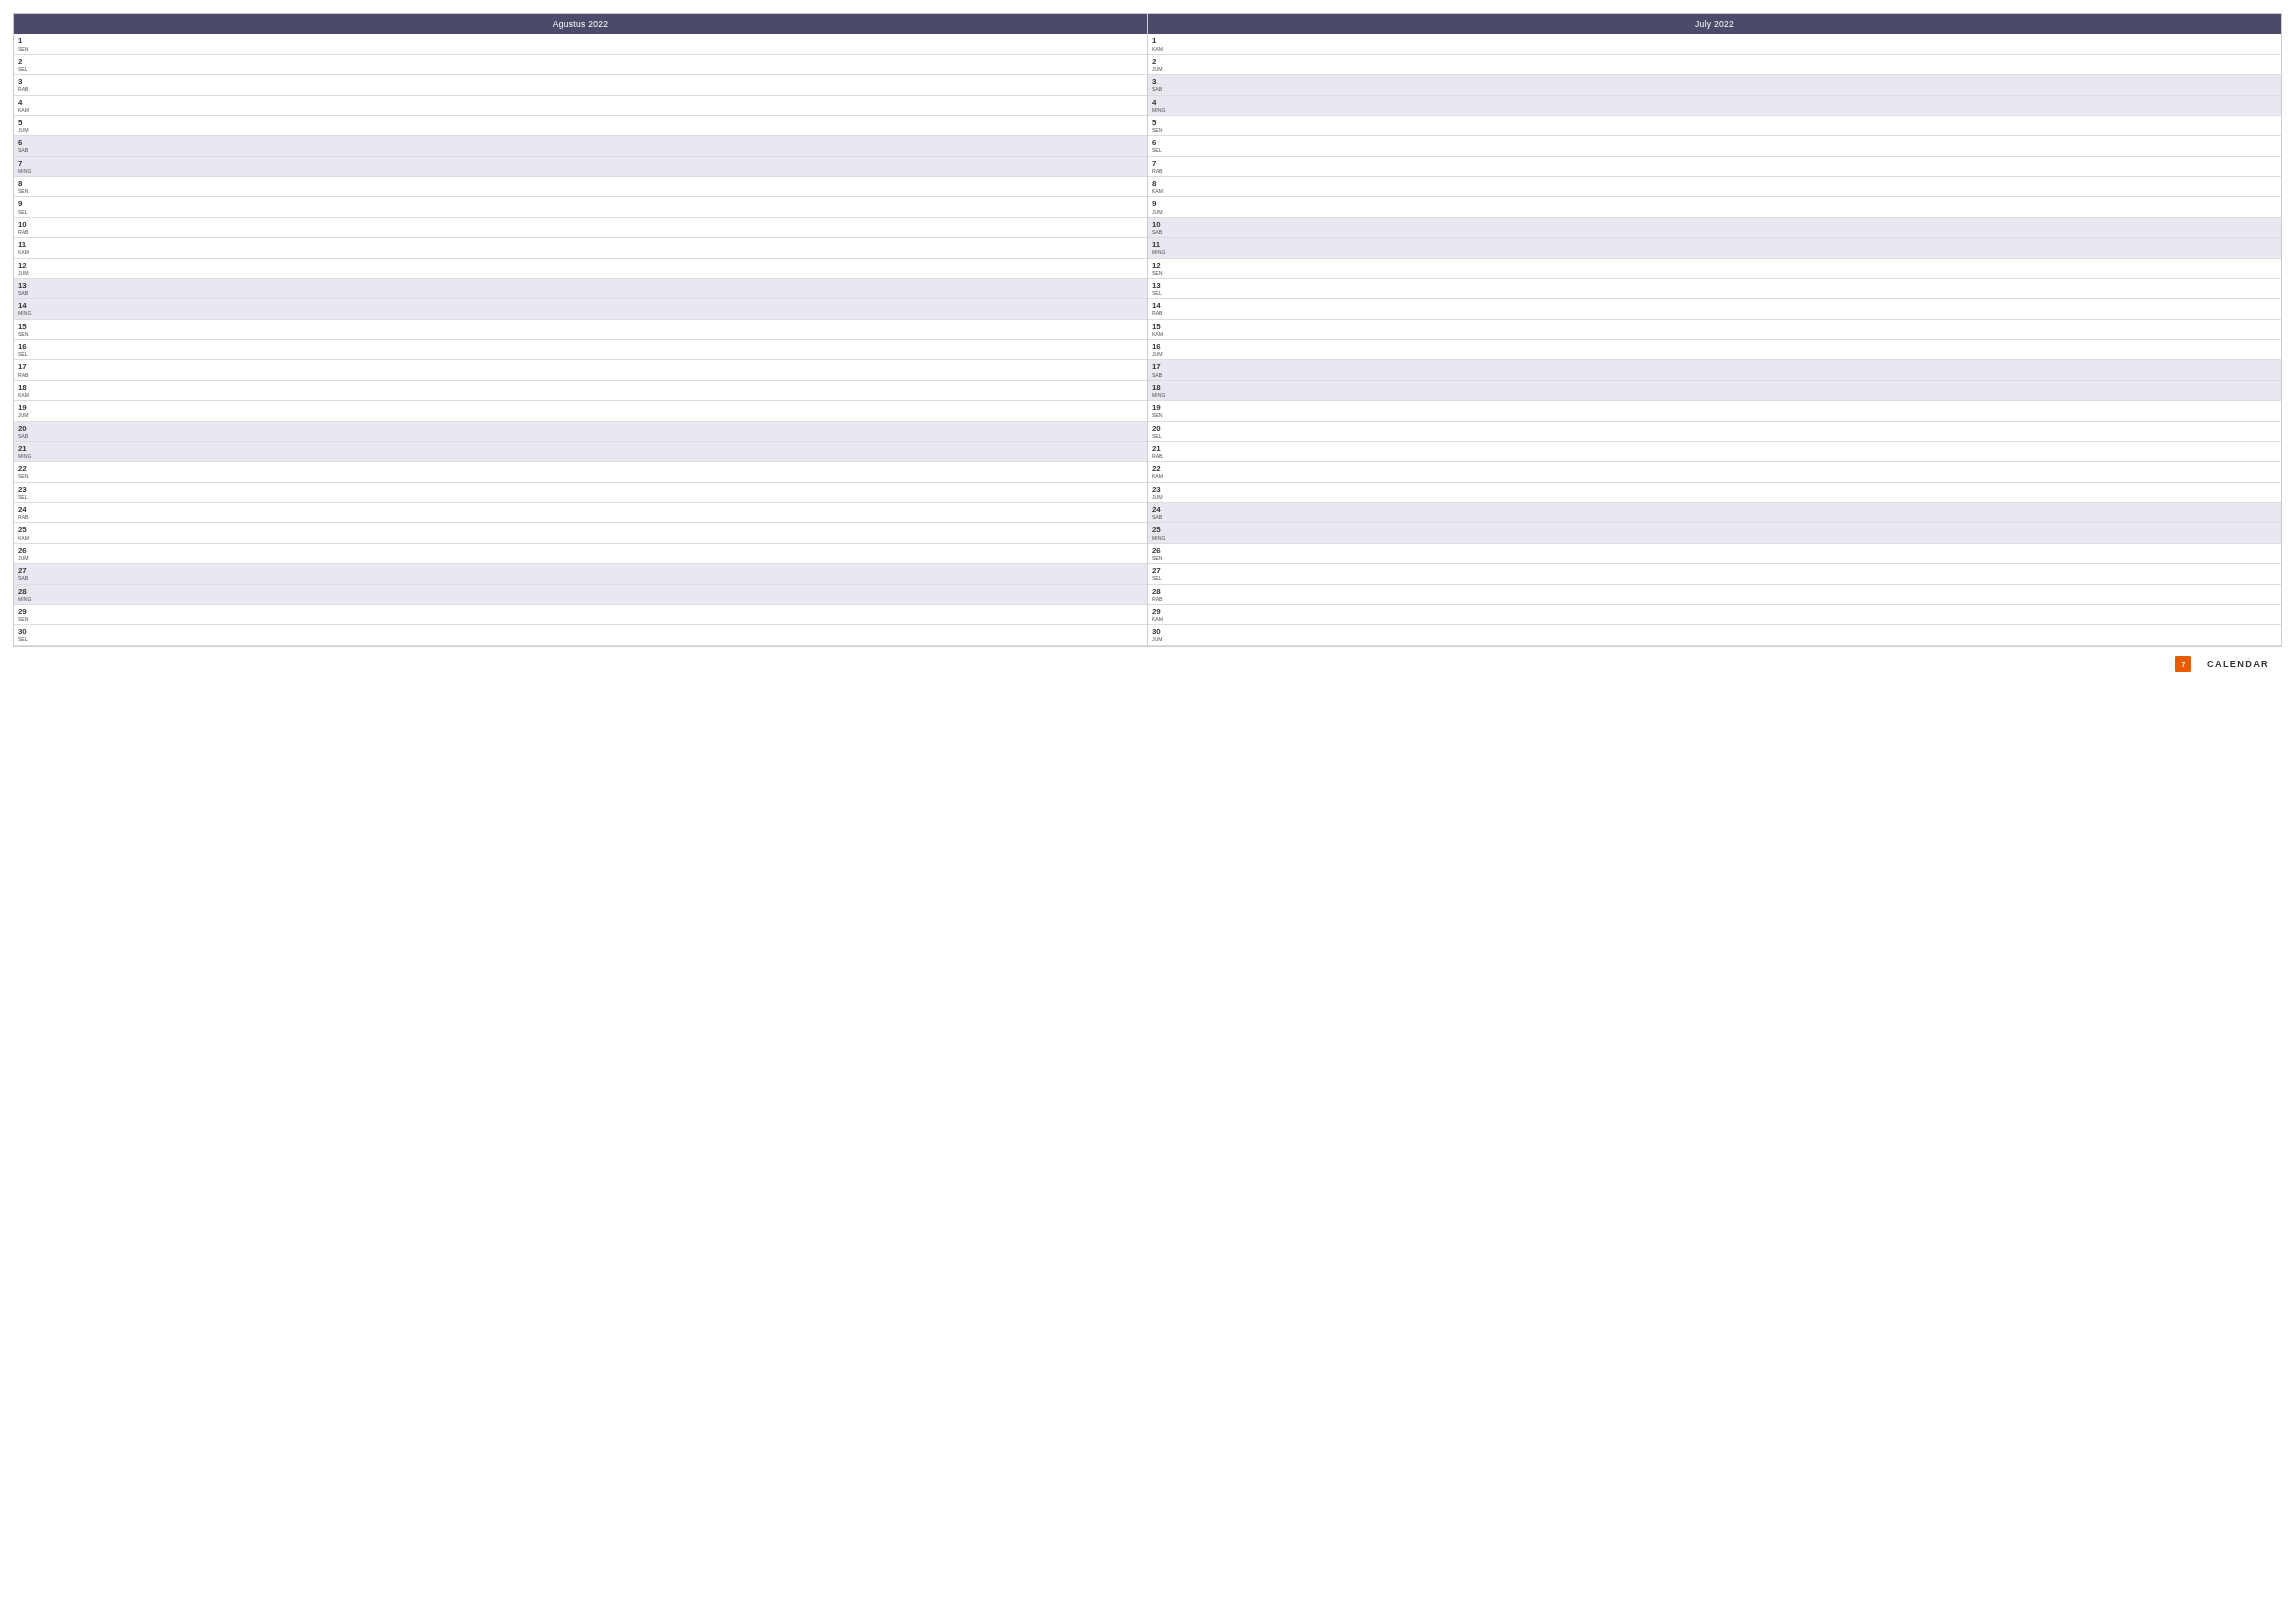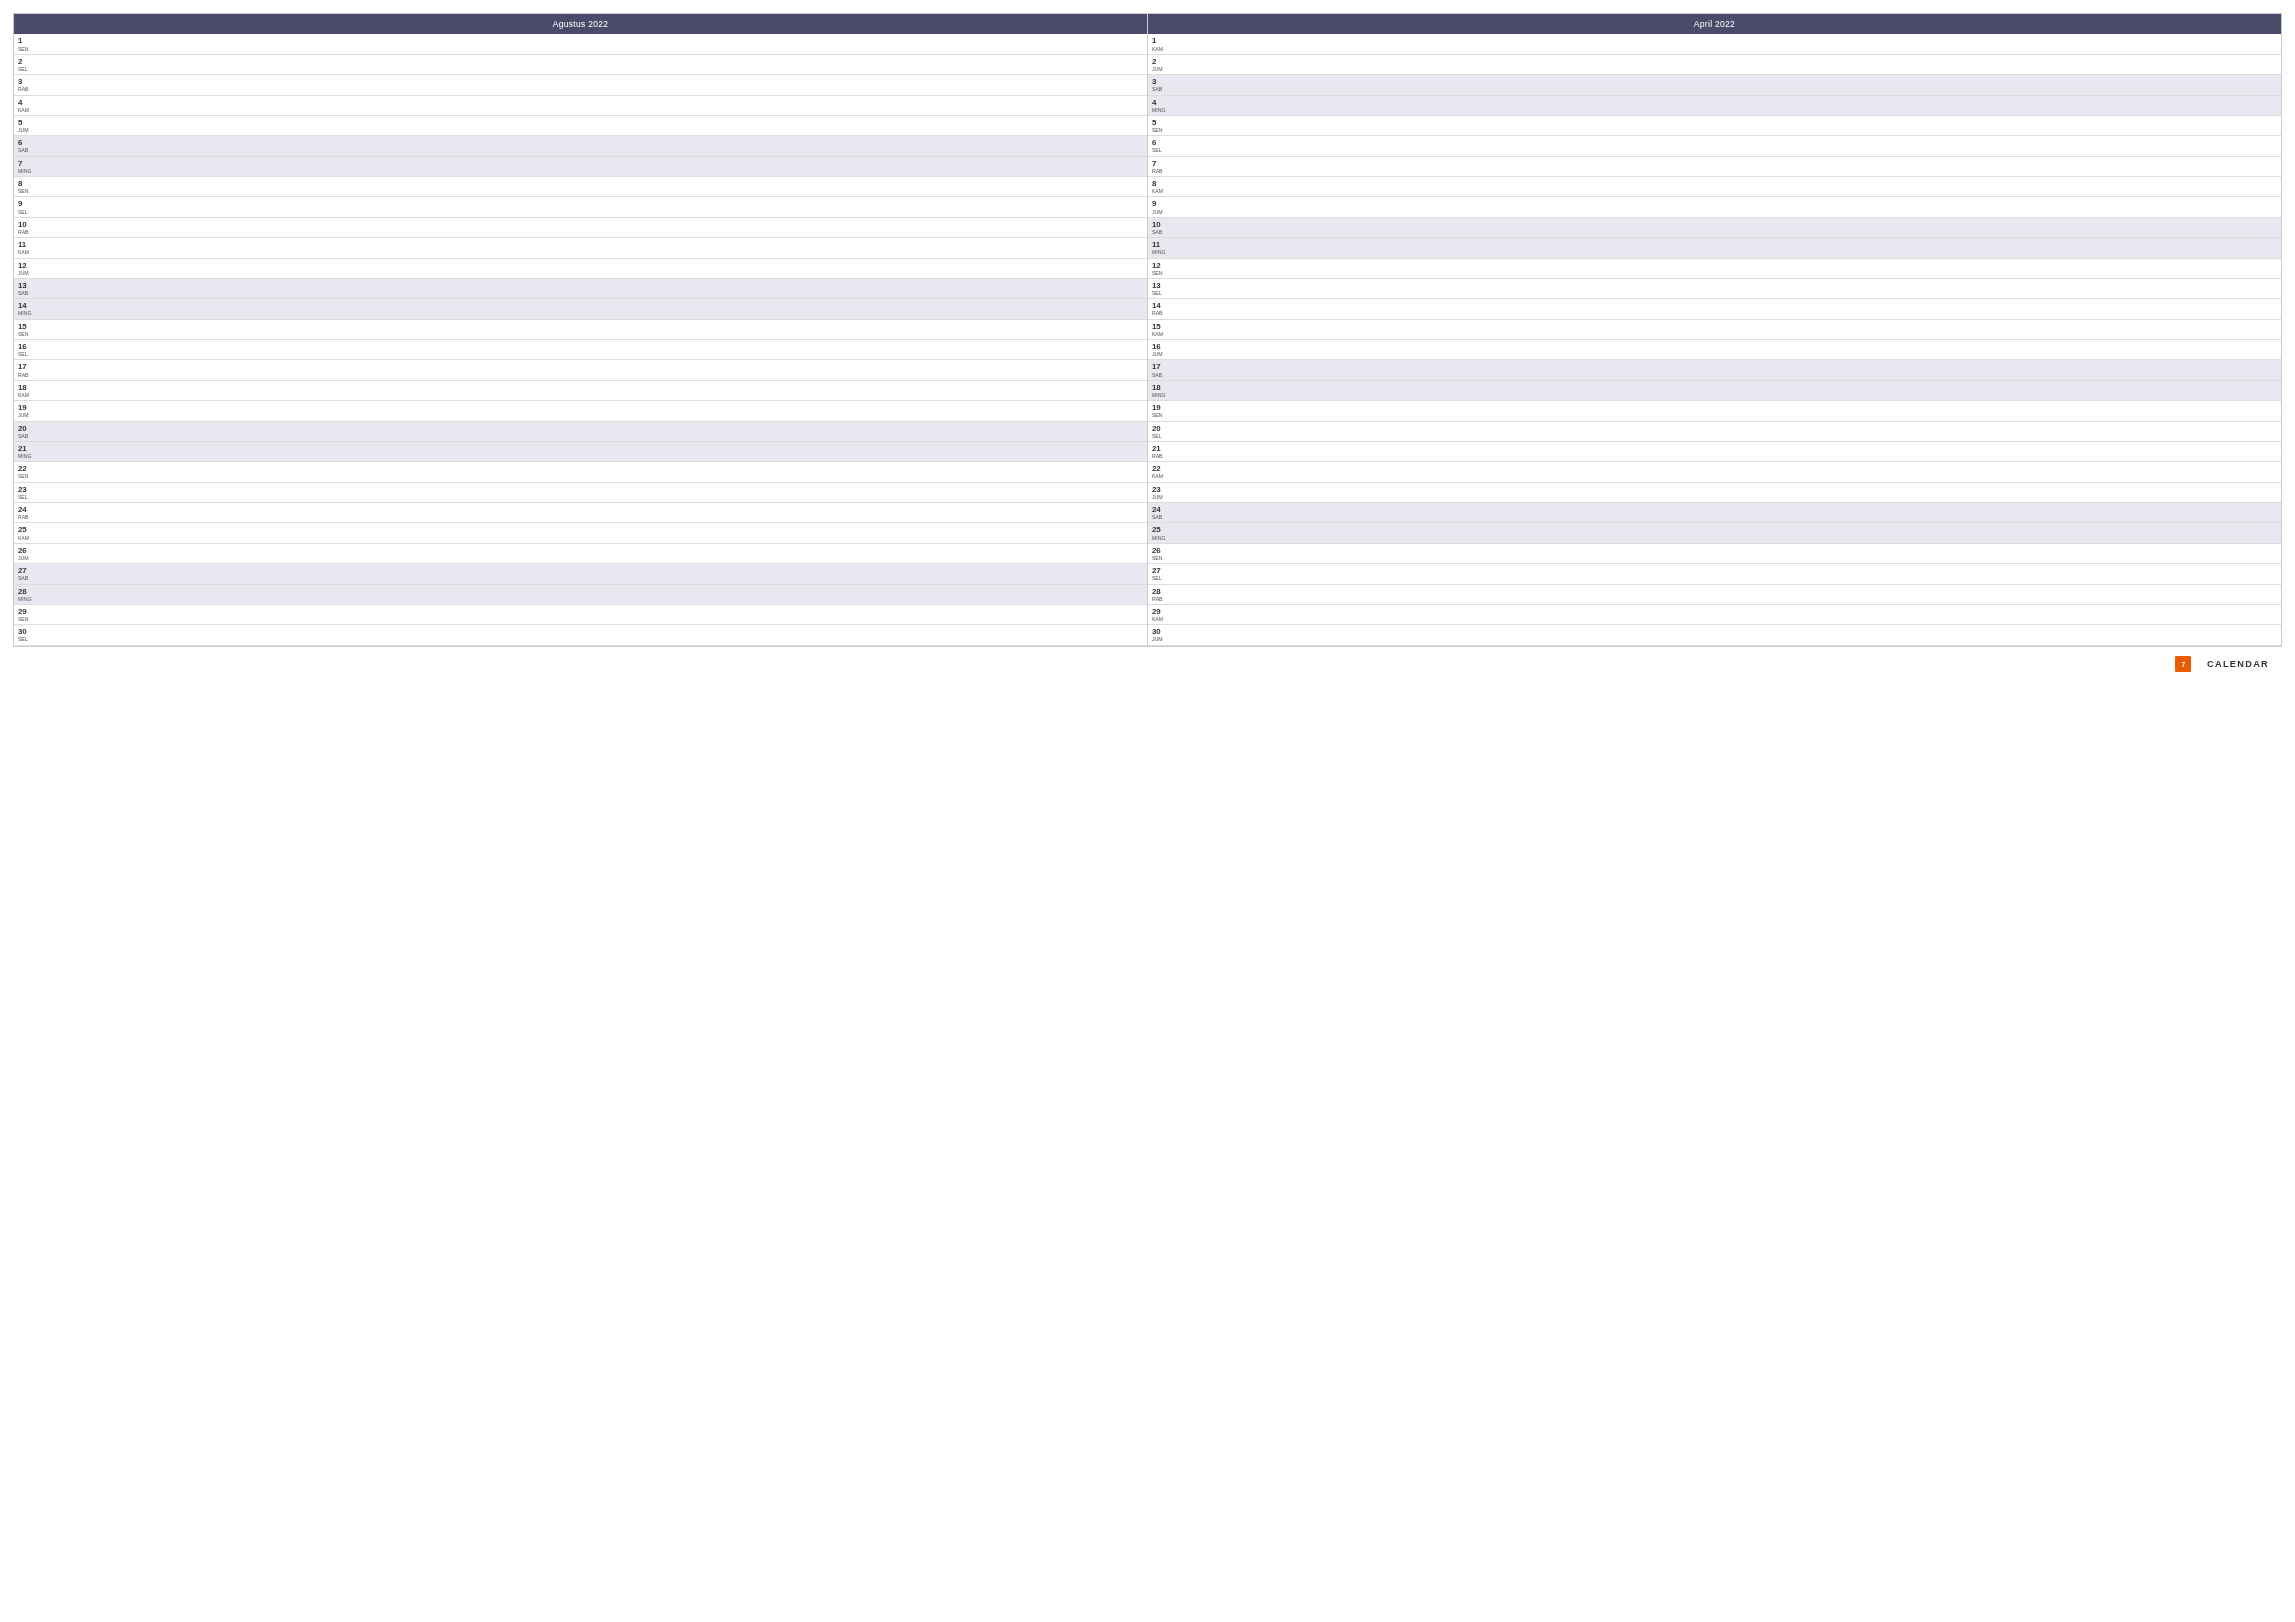--- a/index.html
+++ b/index.html
@@ -306,21 +306,21 @@
             <div class="day-cell">
               <span class="day-number">30</span>
               <span class="day-name">SEL</span>
             </div>
           </div>
         </div>
     </div>
 
     <div class="calendar-section">
       <div class="calendar-header">
-        <span>April 2022</span>
+        <span>July 2022</span>
       </div>
       <div id="september-days">
           <div class="day-row normal">
             <div class="day-cell">
               <span class="day-number">1</span>
               <span class="day-name">KAM</span>
             </div>
           </div>
           <div class="day-row normal">
             <div class="day-cell">

